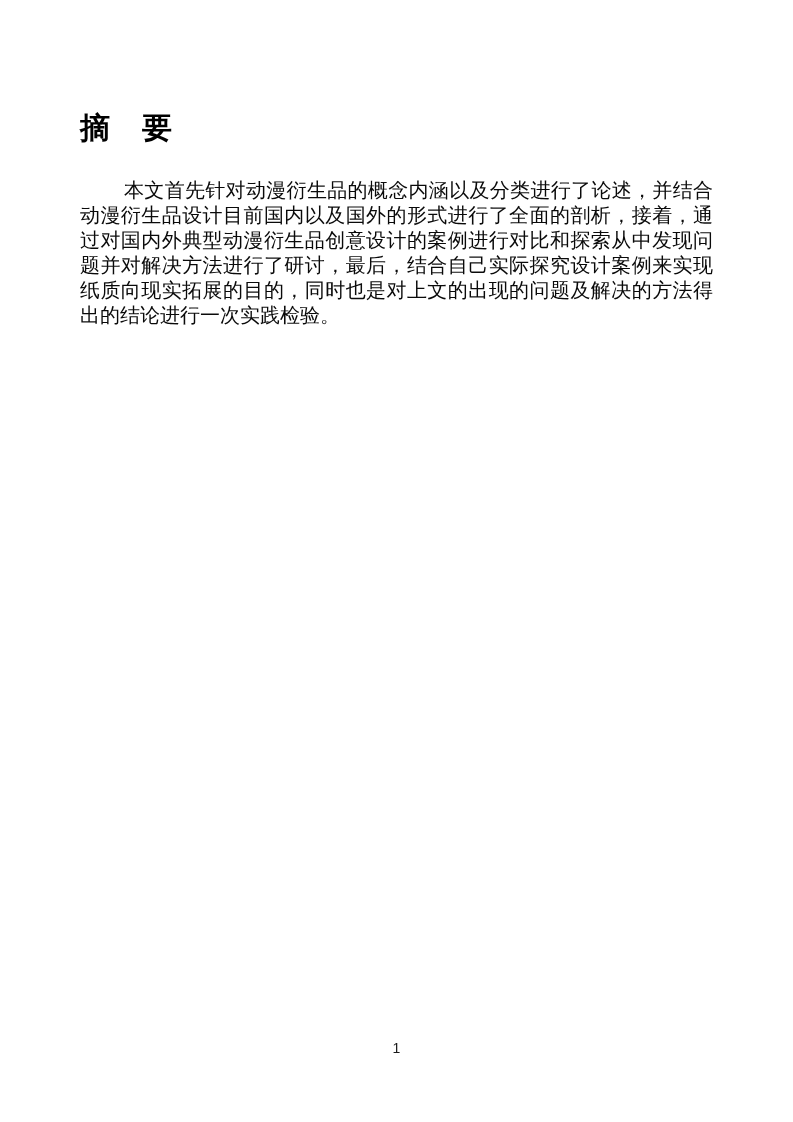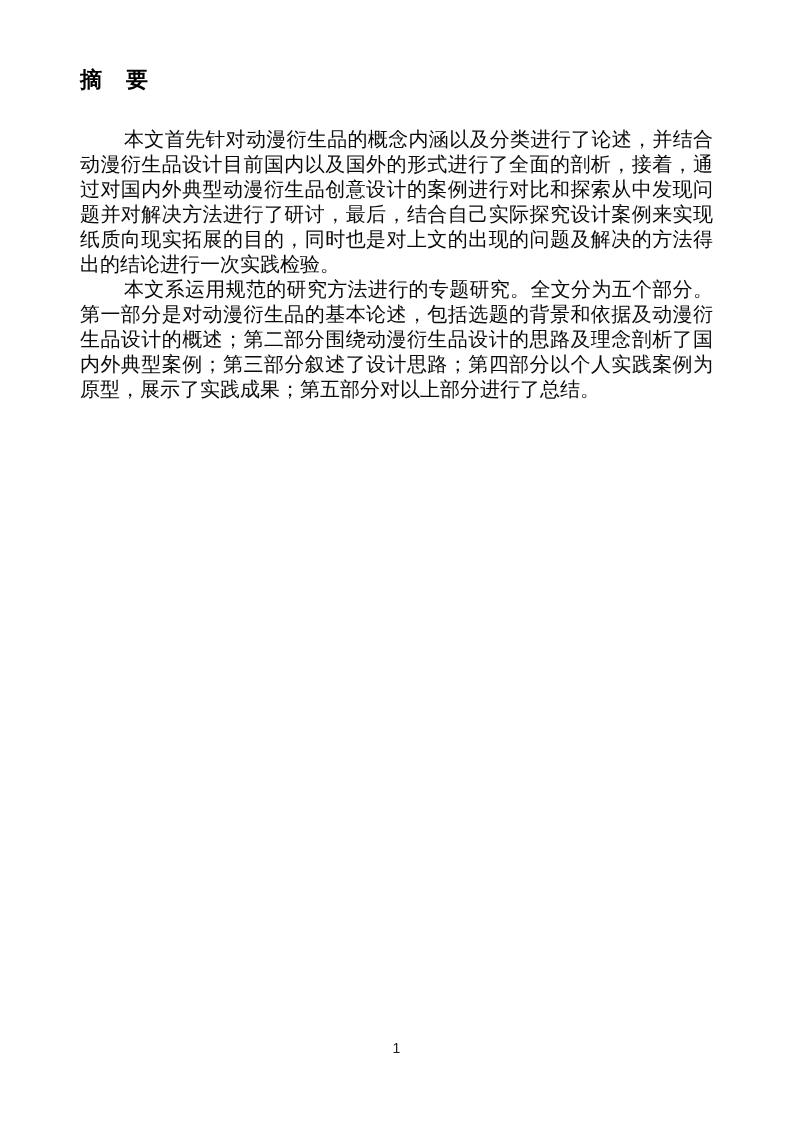--- a/index.html
+++ b/index.html
@@ -15,27 +15,27 @@
     width: 793px;
     height: 1122px;
     background: #ffffff;
     position: relative;
     overflow: hidden;
   }
   .content {
     padding: 0 80px;
   }
   .doc-title {
-    padding-top: 63px;
-    font-size: 22px;
+    padding-top: 114px;
+    font-size: 30px;
     line-height: 33px;
     font-weight: bold;
     letter-spacing: 1px;
     color: #000000;
-    font-family: Liberation Sans, sans-serif;
+    font-family: Liberation Mono, monospace;
   }
   .body-text {
     margin-top: 31px;
     font-size: 20px;
     line-height: 25px;
     text-align: justify;
     text-justify: inter-ideograph;
     color: #0a0a0a;
   }
   .body-text p {
@@ -76,21 +76,20 @@
 </head>
 <body>
 
 <div class="page">
   <div class="content">
 
     <h1 class="doc-title">摘　要</h1>
 
     <div class="body-text">
       <p>本文首先针对动漫衍生品的概念内涵以及分类进行了论述，并结合动漫衍生品设计目前国内以及国外的形式进行了全面的剖析，接着，通过对国内外典型动漫衍生品创意设计的案例进行对比和探索从中发现问题并对解决方法进行了研讨，最后，结合自己实际探究设计案例来实现纸质向现实拓展的目的，同时也是对上文的出现的问题及解决的方法得出的结论进行一次实践检验。</p>
-      <p>本文系运用规范的研究方法进行的专题研究。全文分为五个部分。第一部分是对动漫衍生品的基本论述，包括选题的背景和依据及动漫衍生品设计的概述；第二部分围绕动漫衍生品设计的思路及理念剖析了国内外典型案例；第三部分叙述了设计思路；第四部分以个人实践案例为原型，展示了实践成果；第五部分对以上部分进行了总结。</p>
     </div>
 
 
   </div>
 
   <div class="page-footer">
     <span class="page-number">1</span>
   </div>
 </div>
 

